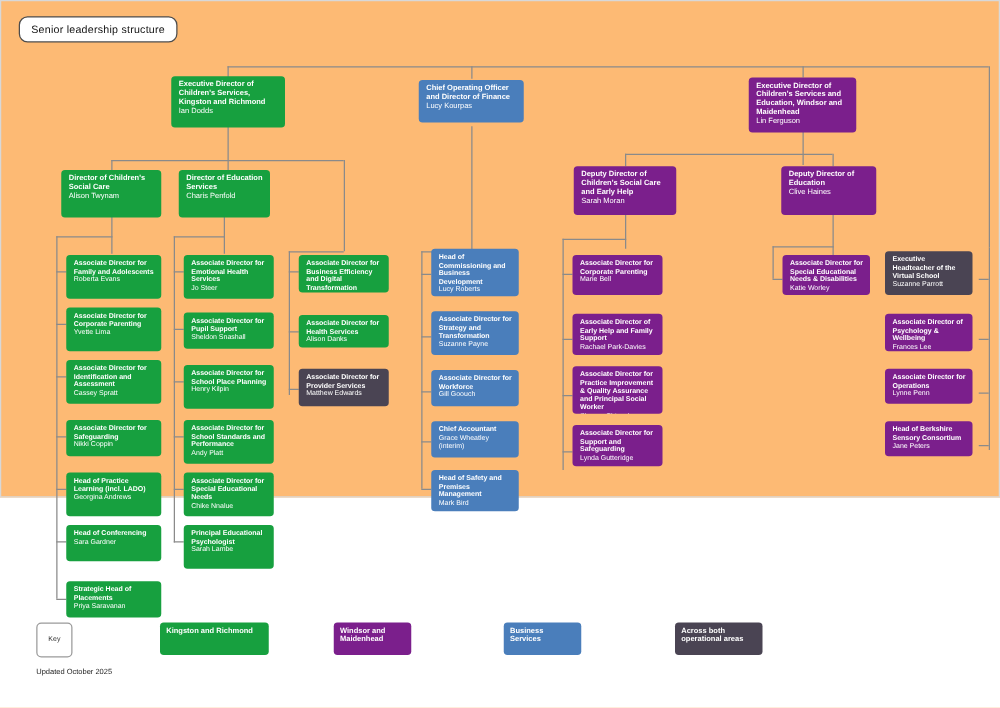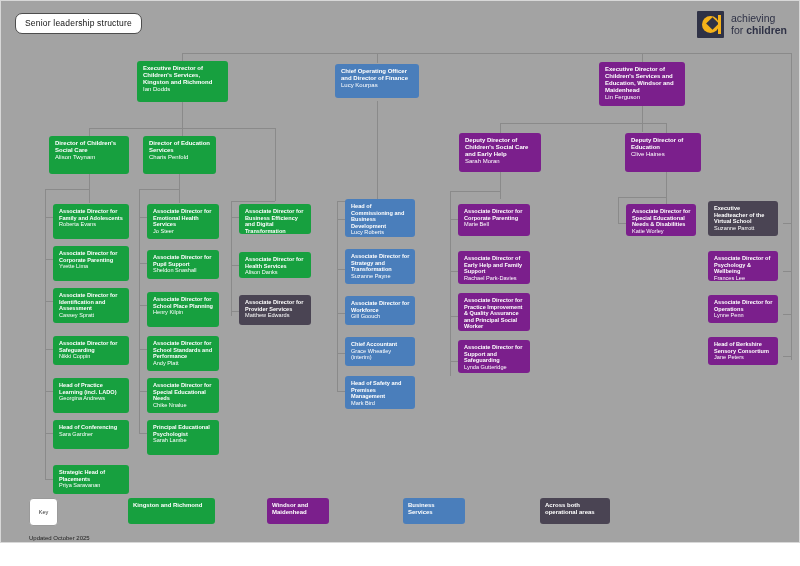--- a/index.html
+++ b/index.html
@@ -1,17 +1,17 @@
 <!DOCTYPE html>
 <html><head>
 <meta charset="utf-8">
 <style>
   html,body{margin:0;padding:0;background:#ffffff;}
   body{width:800px;height:566px;font-family:"Liberation Sans",sans-serif;overflow:hidden;}
-  #chart{position:relative;width:800px;height:543px;background:#a3a3a3;border:1px solid #d8d8d8;box-sizing:border-box;}
+  #chart{position:relative;width:800px;height:398px;background:#fdba74;border:1px solid #d8d8d8;box-sizing:border-box;}
 
   
   .title-pill{
     position:absolute;left:14px;top:12px;
     padding:4px 9px 5px 9px;
     border:1px solid #4d4d4d;border-radius:7px;
     background:#fff;color:#111;
     font-size:8.5px;letter-spacing:.2px;white-space:nowrap;
   }
 
@@ -68,31 +68,20 @@
     position:absolute;left:28px;top:534px;color:#222;font-size:6.0px;
   }
 </style>
 </head>
 <body>
 
 <div id="chart">
 
   <div class="title-pill">Senior leadership structure</div>
 
-  <div class="logo">
-    <div class="logo-mark">
-      <span class="ring"></span>
-        <span class="notch"></span>
-        <span class="bar"></span>
-    </div>
-    <div class="logo-text">
-      <div class="l1">achieving</div>
-      <div class="l2"><span>for </span><b>children</b></div>
-    </div>
-  </div>
 
   <div class="ln lnh" style="left:181px;top:52px;width:609px;"></div>
   <div class="ln lnv" style="left:181px;top:52px;height:9px;"></div>
   <div class="ln lnv" style="left:376px;top:52px;height:10px;"></div>
   <div class="ln lnv" style="left:641px;top:52px;height:9px;"></div>
   <div class="ln lnv" style="left:790px;top:52px;height:145px;"></div>
 
   <div class="ln lnv" style="left:181px;top:100px;height:35px;"></div>
   <div class="ln lnh" style="left:88px;top:127px;width:186px;"></div>
   <div class="ln lnv" style="left:88px;top:127px;height:8px;"></div>

